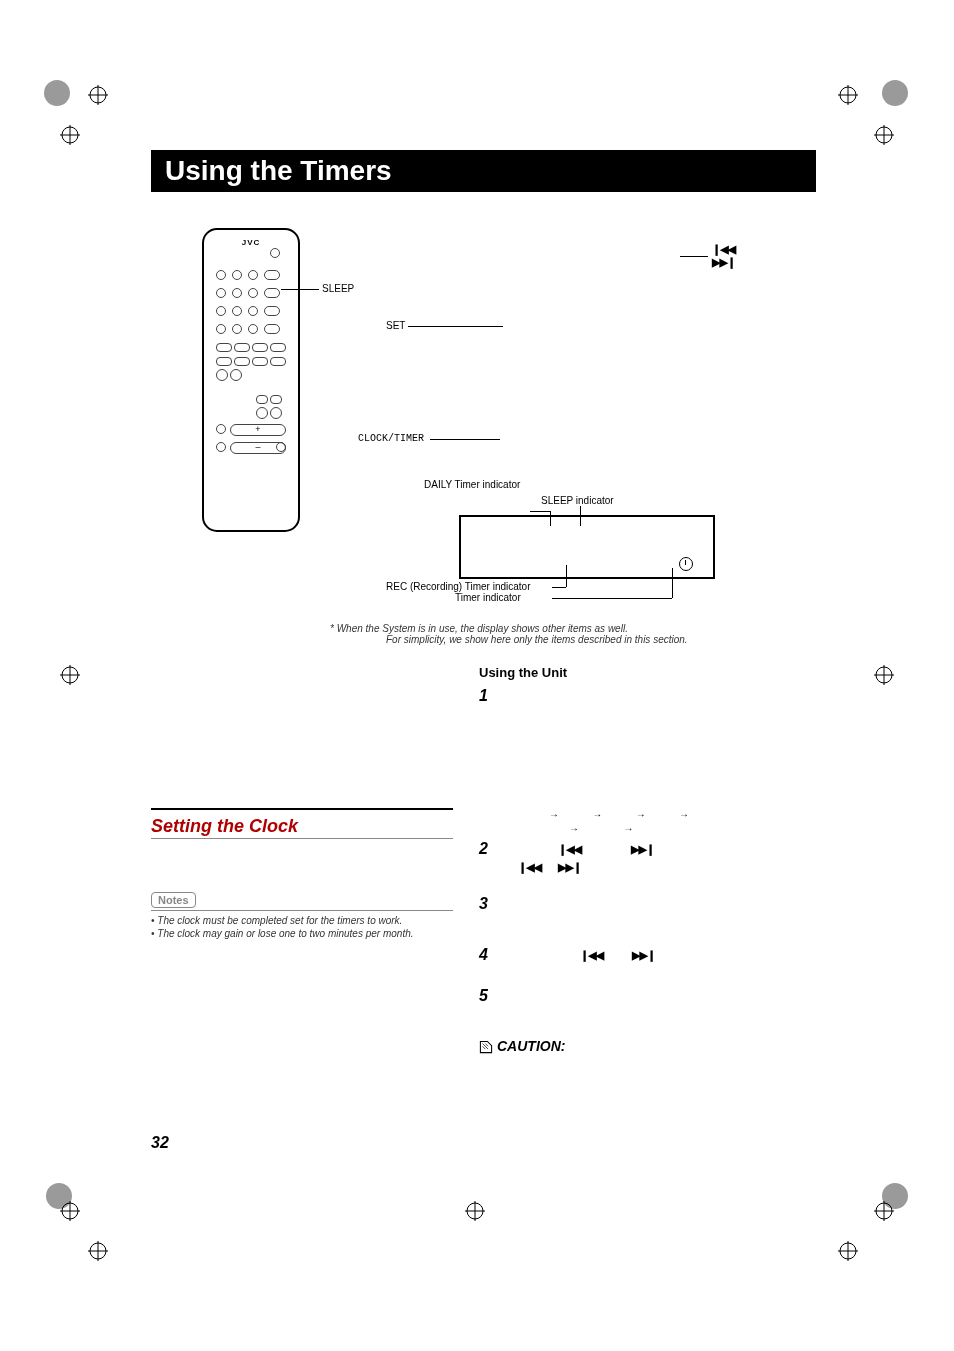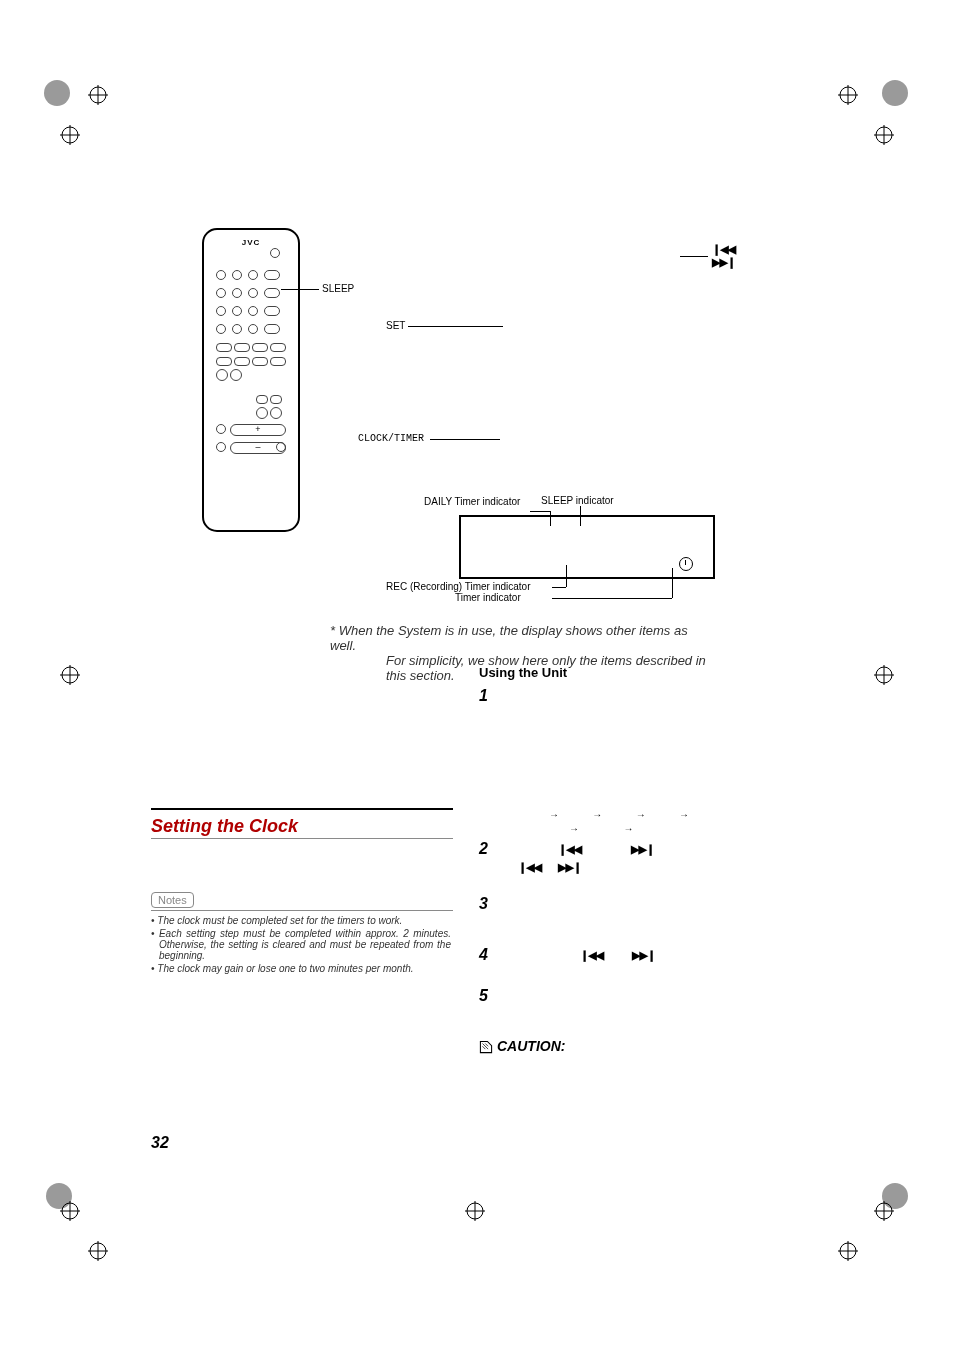--- a/index.html
+++ b/index.html
@@ -29,30 +29,30 @@
 .unit .small3 { position:absolute; right:12px; top:148px; font-size:18px; font-style:italic; color:#888; font-family:serif;}
 
 .label { position:absolute; font-size:10px; color:#000; }
 .hline { position:absolute; height:1px; background:#000; }
 .vline { position:absolute; width:1px; background:#000; }
 
 .indicator-box { position:absolute; left:459px; top:515px; width:252px; height:60px; border:2px solid #000; }
 .indicator-clock { position:absolute; right:20px; bottom:6px; width:12px; height:12px; border:1.5px solid #000; border-radius:50%; }
 .indicator-clock:after { content:""; position:absolute; left:5px; top:2px; width:1px; height:5px; background:#000;}
 
-.footnote { position:absolute; left:330px; top:623px; width:380px; font-size:13px; font-style:italic; color:#333; }
+.footnote { position:absolute; left:330px; top:623px; width:380px; font-size:10px; font-style:italic; color:#333; }
 
 .section-sub { position:absolute; font-weight:bold; color:#000; font-size:13px; }
 
 .rule-thick { position:absolute; height:2px; background:#000; }
 .rule-thin { position:absolute; height:1px; background:#8a8a8a; }
 
 .section-title { position:absolute; left:151px; top:816px; font-size:18px; font-style:italic; font-weight:bold; color:#b00000; }
 
-.notes-badge { position:absolute; left:151px; top:892px; font-size:11px; font-weight:normal; color:#888; border:1px solid #888; border-radius:4px; padding:1px 6px; }
+.notes-badge { position:absolute; left:151px; top:892px; font-size:11px; font-weight:bold; color:#888; border:1px solid #888; border-radius:4px; padding:1px 6px; }
 .notes-list { position:absolute; left:151px; top:915px; width:300px; font-size:10px; font-style:italic; color:#333; }
 .notes-list p { margin:0 0 2px 0; text-indent:-8px; padding-left:8px; text-align:justify; }
 
 .step-num { position:absolute; font-size:16px; font-weight:bold; font-style:italic; }
 .arrow { font-size:10px;}
 .trackbtn { font-family: Arial; font-weight:bold; font-size:11px; letter-spacing:-1px;}
 
 .caution-icon { display:inline-block; width:14px; height:14px; vertical-align:middle; margin-right:4px;}
 .caution-icon svg { width:100%; height:100%; }
 .caution { position:absolute; left:479px; top:1038px; font-size:14px; font-weight:bold; font-style:italic; }
@@ -118,20 +118,21 @@
         <circle cx="10" cy="10" r="8" fill="none" stroke="#000"></circle>
         <line x1="0" y1="10" x2="20" y2="10" stroke="#000"></line>
         <line x1="10" y1="0" x2="10" y2="20" stroke="#000"></line>
       </svg></div>
 <div class="regmark" style="left:60px; top:665px;"><svg viewBox="0 0 20 20">
         <circle cx="10" cy="10" r="8" fill="none" stroke="#000"></circle>
         <line x1="0" y1="10" x2="20" y2="10" stroke="#000"></line>
         <line x1="10" y1="0" x2="10" y2="20" stroke="#000"></line>
       </svg></div>
 
+<div class="title-bar">Using the Timers</div>
 
 <div class="remote">
   <div class="brand">JVC</div>
   <div style="position:absolute; top:18px; right:18px; width:8px; height:8px; border:1px solid #444; border-radius:50%;"></div>
   <div class="dotrow" style="top:36px;"><span class="dot"></span><span class="dot"></span><span class="dot"></span><span class="dot" style="width:14px;border-radius:5px;"></span></div>
   <div class="dotrow" style="top:54px;"><span class="dot"></span><span class="dot"></span><span class="dot"></span><span class="dot" style="width:14px;border-radius:5px;"></span></div>
   <div class="dotrow" style="top:72px;"><span class="dot"></span><span class="dot"></span><span class="dot"></span><span class="dot" style="width:14px;border-radius:5px;"></span></div>
   <div class="dotrow" style="top:90px;"><span class="dot"></span><span class="dot"></span><span class="dot"></span><span class="dot" style="width:14px;border-radius:5px;"></span></div>
   <div class="dotrow" style="top:108px;"><span class="pill"></span><span class="pill"></span><span class="pill"></span><span class="pill"></span></div>
   <div class="dotrow" style="top:122px;"><span class="pill"></span><span class="pill"></span><span class="pill"></span><span class="pill"></span></div>
@@ -161,21 +162,21 @@
 <div class="hline" style="left:430px; top:439px; width:70px;"></div>
 
 <div class="label trackbtn" style="left:712px; top:243px;">❙◀◀</div>
 <div class="label trackbtn" style="left:712px; top:256px;">▶▶❙</div>
 <div class="hline" style="left:680px; top:256px; width:28px;"></div>
 
 
 <div class="label" style="left:541px; top:495px;">SLEEP indicator</div>
 <div class="vline" style="left:580px; top:506px; height:20px;"></div>
 
-<div class="label" style="left:424px; top:496px;text-align:center;">DAILY Timer indicator</div>
+<div class="label" style="left:424px; top:479px;text-align:center;">DAILY Timer indicator</div>
 <div class="hline" style="left:530px; top:511px; width:20px;"></div>
 <div class="vline" style="left:550px; top:511px; height:15px;"></div>
 
 <div class="indicator-box">
   <div class="indicator-clock"></div>
 </div>
 
 <div class="label" style="left:386px; top:581px;">REC (Recording) Timer indicator</div>
 <div class="hline" style="left:552px; top:587px; width:14px;"></div>
 <div class="vline" style="left:566px; top:565px; height:22px;"></div>
@@ -208,21 +209,20 @@
 </div>
 
 <div class="rule-thick" style="left:151px; top:808px; width:302px;"></div>
 <div class="section-title">Setting the Clock</div>
 <div class="rule-thin" style="left:151px; top:838px; width:302px;"></div>
 
 <div class="notes-badge">Notes</div>
 <div class="rule-thin" style="left:151px; top:910px; width:302px;"></div>
 <div class="notes-list">
   <p>• The clock must be completed set for the timers to work.</p>
-  <p>• Each setting step must be completed within approx. 2 minutes. Otherwise, the setting is cleared and must be repeated from the beginning.</p>
   <p>• The clock may gain or lose one to two minutes per month.</p>
 </div>
 
 <div class="step-num" style="left:479px; top:840px;">2</div>
 <span class="label trackbtn" style="left:558px; top:843px;">❙◀◀</span>
 <span class="label trackbtn" style="left:631px; top:843px;">▶▶❙</span>
 <span class="label trackbtn" style="left:518px; top:861px;">❙◀◀</span>
 <span class="label trackbtn" style="left:558px; top:861px;">▶▶❙</span>
 
 <div class="step-num" style="left:479px; top:895px;">3</div>

